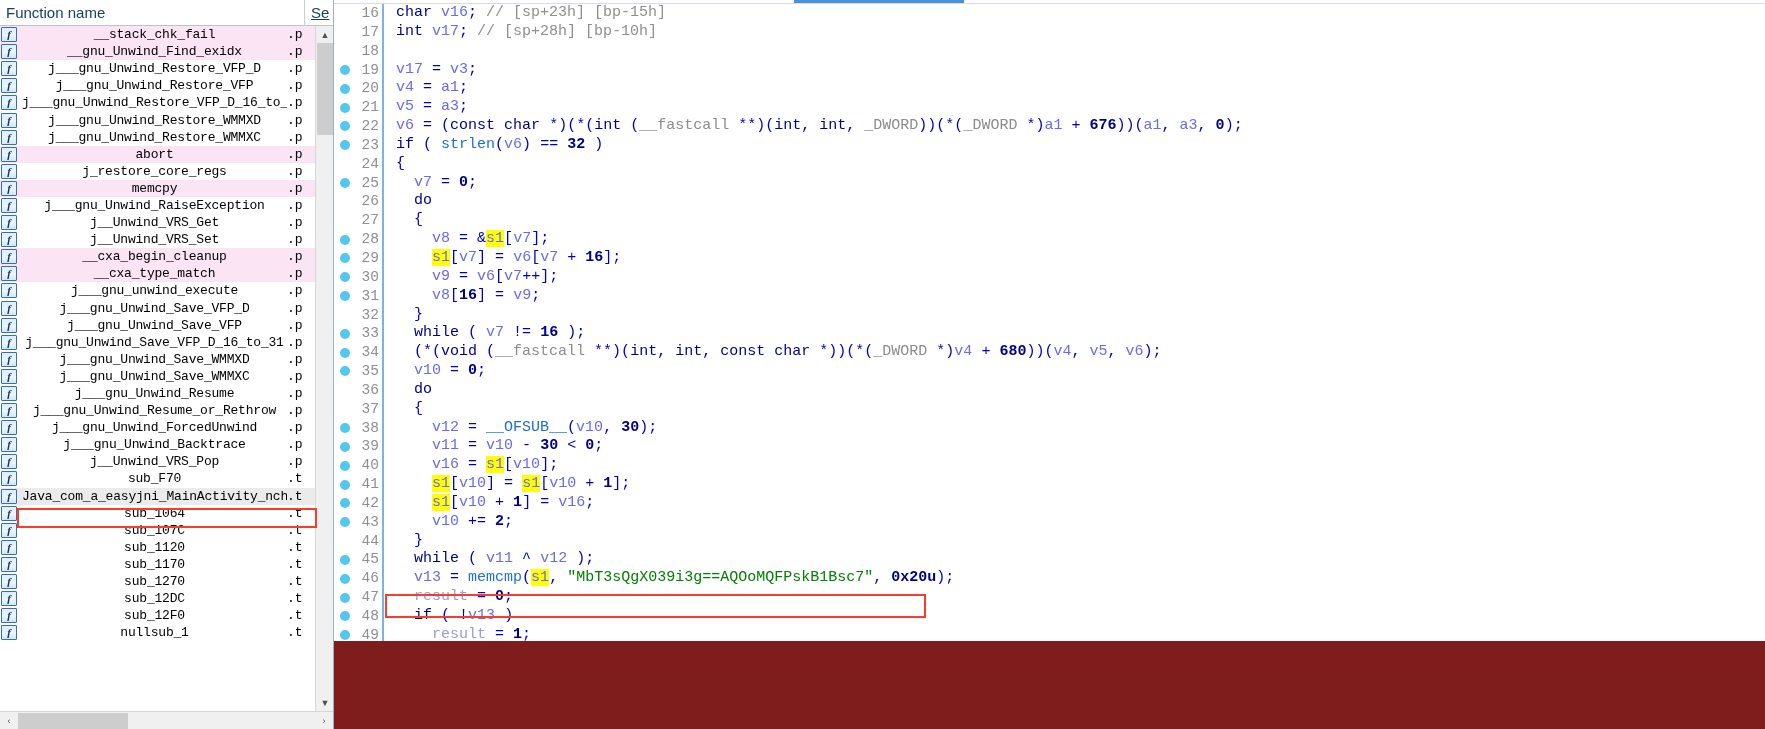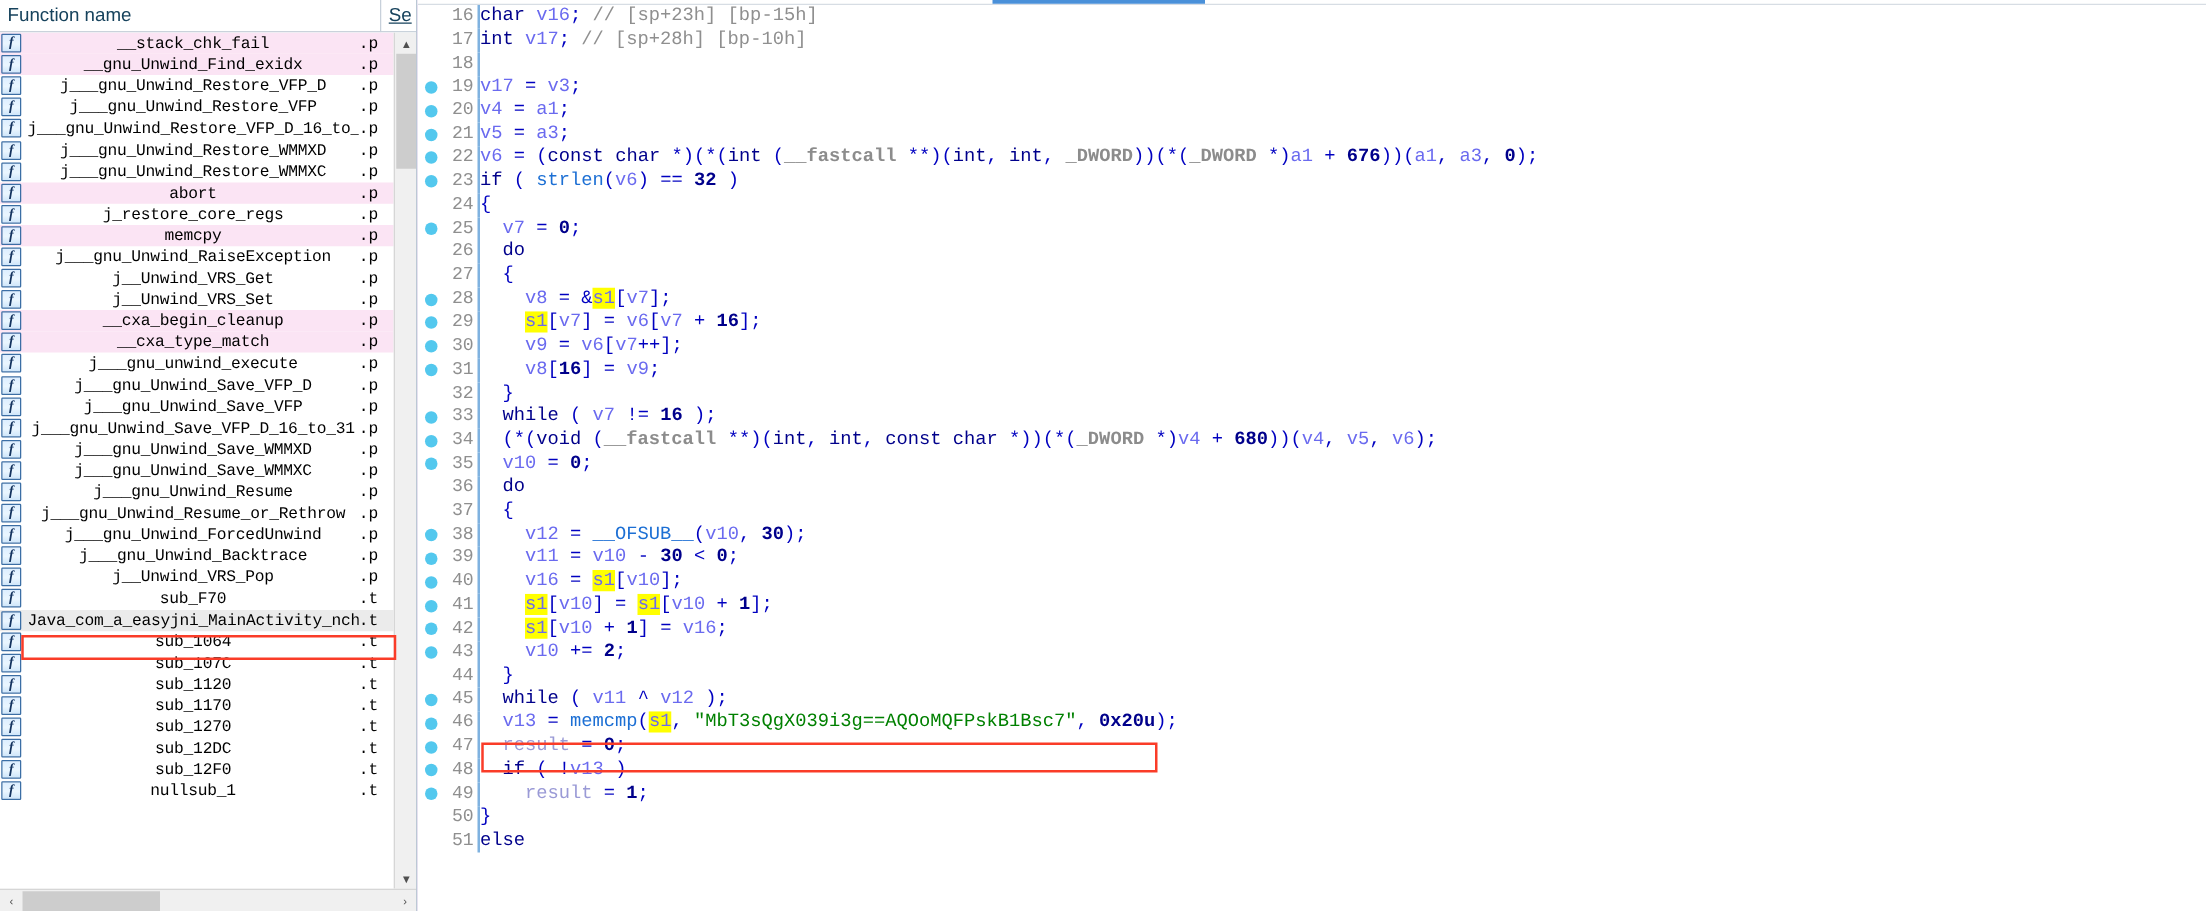--- a/index.html
+++ b/index.html
@@ -6,21 +6,21 @@
     margin: 0; padding: 0;
     background: #ffffff;
     width: 1765px; height: 729px;
     overflow: hidden;
     font-family: "Liberation Sans", sans-serif;
   }
   #app {
     position: relative;
     width: 1765px; height: 729px;
     display: flex;
-    background: #f0abfc;
+    background: #7f1d1d;
   }
 
   
   #functions-pane {
     position: relative;
     width: 334px;
     height: 729px;
     box-sizing: border-box;
     background: #ffffff;
     border-right: 1px solid #9fb2c4;
@@ -163,21 +163,21 @@
     width: 110px; height: 16px;
     background: #cdcdcd;
   }
   .hb-left  { position: absolute; left: 0; top: 0; }
   .hb-right { position: absolute; right: 0; top: 0; }
 
   
   #pseudo-pane {
     position: relative;
     flex: 1 1 auto;
-    height: 729px;
+    height: 641px;
     background: #ffffff;
     overflow: hidden;
   }
   #pseudo-top-strip {
     position: absolute;
     left: 0; top: 0; right: 0;
     height: 4px;
     background: #ffffff;
     border-bottom: 1px solid #d7dde4;
     box-sizing: border-box;
@@ -221,27 +221,28 @@
     padding-right: 3px;
     box-sizing: border-box;
     font-size: 14.5px;
   }
   .gut {
     width: 2px; flex: 0 0 2px;
     align-self: stretch;
     background: #7fb2e0;
   }
   .code {
+    padding-left: 12px;
     flex: 1 1 auto;
     overflow: hidden;
   }
 
   
   .c-kw   { color: #00008b; }                 
-  .c-type { color: #8c8c8c; font-weight: bold; }                 
+  .c-type { color: #8c8c8c; }                 
   .c-var  { color: #6a6aef; }                 
   .c-num  { color: #00008b; font-weight: bold;}
   .c-fn   { color: #1c6fd4; }                 
   .c-str  { color: #008000; }                 
   .c-cmt  { color: #8f8f8f; }                 
   .c-op   { color: #0000c0; }
   .c-res  { color: #9a9ad6; }                 
   .hl     { background: #ffff00; color: #6a6aef; }
 
   

